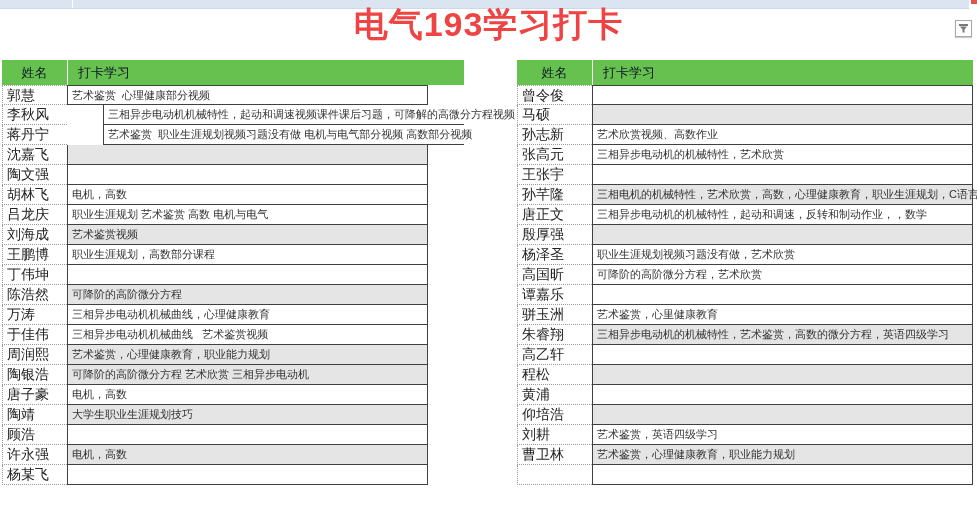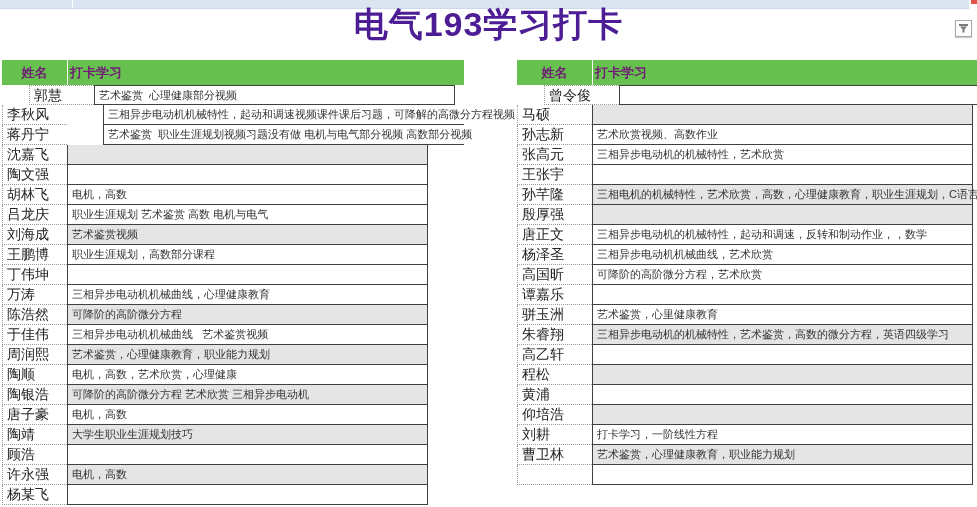--- a/index.html
+++ b/index.html
@@ -6,38 +6,38 @@
   body{
     width:977px;height:507px;position:relative;overflow:hidden;
     background:#ffffff;font-family:"Liberation Sans",sans-serif;
   }
   
   .top-strip{position:absolute;top:0;left:0;width:969px;height:8px;background:#dbe5f1;border-bottom:1px solid #cdd9ea;}
   .strip-divider{position:absolute;top:0;left:72px;width:1px;height:8px;background:#ffffff;}
   .corner-mark{position:absolute;top:0;right:0;width:6px;height:4px;background:#e0524a;}
   
   .title{position:absolute;top:2px;left:0;width:100%;text-align:center;
-         font-size:34px;font-weight:bold;color:#4c1d95;letter-spacing:1px;}
+         font-size:34px;font-weight:bold;color:#ef4444;letter-spacing:1px;}
   
   .filter-btn{position:absolute;left:955px;top:20px;width:17px;height:17px;box-sizing:border-box;
               background:#fdfdfd;border:1px solid #a9a9a9;box-shadow:0 1px 1px rgba(0,0,0,.2);
               display:flex;align-items:center;justify-content:center;cursor:pointer;}
   
   .sheet-table{position:absolute;top:60px;}
   #left-table{left:2px;--namew:65px;--entryw:361px;}
   #right-table{left:517px;--namew:75px;--entryw:381px;}
-  .thead{display:flex;height:25px;background:#66c14e;color:#701a75;font-weight:bold;font-size:13px;}
+  .thead{display:flex;height:25px;background:#66c14e;color:#0f172a;font-weight:normal;font-size:13px;}
   .th-name{width:var(--namew);box-sizing:border-box;display:flex;align-items:center;justify-content:center;}
   .th-entry{width:var(--entryw);box-sizing:border-box;display:flex;align-items:center;
-            padding-left:2px;border-left:1px solid #ffffff;}
+            padding-left:10px;border-left:1px solid #ffffff;}
   .row{display:flex;height:20px;box-sizing:border-box;}
   .name-cell{width:var(--namew);box-sizing:border-box;border-left:1px dotted #9a9a9a;
              border-bottom:1px dotted #9a9a9a;font-size:14px;color:#222;
              padding-left:4px;line-height:19px;white-space:nowrap;overflow:visible;}
-  .tbody .row:first-child .name-cell{border-top:1px dotted #9a9a9a;margin-left:27px;}
+  .tbody .row:first-child .name-cell{border-top:1px dotted #9a9a9a;}
   .entry-cell{width:var(--entryw);box-sizing:border-box;background:#fff;
               border-right:1px solid #404040;border-bottom:1px solid #404040;border-left:1px solid #404040;
               font-size:11px;color:#333;padding-left:4px;line-height:18px;
               white-space:pre;overflow:visible;}
   .tbody .row:first-child .entry-cell{border-top:1px solid #404040;}
   .row.shaded .entry-cell{background:#e5e5e5;}
   .row.overflow .entry-cell{border-right:none;margin-left:36px;}
 </style>
 </head>
 <body>
@@ -95,39 +95,35 @@
         <div class="entry-cell">艺术鉴赏视频</div>
       </div>
       <div class="row">
         <div class="name-cell">王鹏博</div>
         <div class="entry-cell">职业生涯规划，高数部分课程</div>
       </div>
       <div class="row">
         <div class="name-cell">丁伟坤</div>
         <div class="entry-cell"></div>
       </div>
+      <div class="row shaded">
+        <div class="name-cell">陈浩然</div>
+        <div class="entry-cell">可降阶的高阶微分方程</div>
+      </div>
       <div class="row">
         <div class="name-cell">万涛</div>
         <div class="entry-cell">三相异步电动机机械曲线，心理健康教育</div>
       </div>
-      <div class="row shaded">
-        <div class="name-cell">陈浩然</div>
-        <div class="entry-cell">可降阶的高阶微分方程</div>
-      </div>
       <div class="row">
         <div class="name-cell">于佳伟</div>
         <div class="entry-cell">三相异步电动机机械曲线   艺术鉴赏视频</div>
       </div>
       <div class="row shaded">
         <div class="name-cell">周润熙</div>
         <div class="entry-cell">艺术鉴赏，心理健康教育，职业能力规划</div>
-      </div>
-      <div class="row">
-        <div class="name-cell">陶顺</div>
-        <div class="entry-cell">电机，高数，艺术欣赏，心理健康</div>
       </div>
       <div class="row shaded">
         <div class="name-cell">陶银浩</div>
         <div class="entry-cell">可降阶的高阶微分方程 艺术欣赏 三相异步电动机</div>
       </div>
       <div class="row">
         <div class="name-cell">唐子豪</div>
         <div class="entry-cell">电机，高数</div>
       </div>
       <div class="row shaded">
@@ -172,31 +168,31 @@
         <div class="entry-cell">三相异步电动机的机械特性，艺术欣赏</div>
       </div>
       <div class="row">
         <div class="name-cell">王张宇</div>
         <div class="entry-cell"></div>
       </div>
       <div class="row shaded">
         <div class="name-cell">孙芊隆</div>
         <div class="entry-cell">三相电机的机械特性，艺术欣赏，高数，心理健康教育，职业生涯规划，C语言</div>
       </div>
-      <div class="row shaded">
-        <div class="name-cell">殷厚强</div>
-        <div class="entry-cell"></div>
-      </div>
       <div class="row">
         <div class="name-cell">唐正文</div>
         <div class="entry-cell">三相异步电动机的机械特性，起动和调速，反转和制动作业，，数学</div>
       </div>
+      <div class="row shaded">
+        <div class="name-cell">殷厚强</div>
+        <div class="entry-cell"></div>
+      </div>
       <div class="row">
         <div class="name-cell">杨泽圣</div>
-        <div class="entry-cell">三相异步电动机机械曲线，艺术欣赏</div>
+        <div class="entry-cell">职业生涯规划视频习题没有做，艺术欣赏</div>
       </div>
       <div class="row">
         <div class="name-cell">高国昕</div>
         <div class="entry-cell">可降阶的高阶微分方程，艺术欣赏</div>
       </div>
       <div class="row">
         <div class="name-cell">谭嘉乐</div>
         <div class="entry-cell"></div>
       </div>
       <div class="row">
@@ -218,21 +214,21 @@
       <div class="row">
         <div class="name-cell">黄浦</div>
         <div class="entry-cell"></div>
       </div>
       <div class="row shaded">
         <div class="name-cell">仰培浩</div>
         <div class="entry-cell"></div>
       </div>
       <div class="row">
         <div class="name-cell">刘耕</div>
-        <div class="entry-cell">打卡学习，一阶线性方程</div>
+        <div class="entry-cell">艺术鉴赏，英语四级学习</div>
       </div>
       <div class="row shaded">
         <div class="name-cell">曹卫林</div>
         <div class="entry-cell">艺术鉴赏，心理健康教育，职业能力规划</div>
       </div>
       <div class="row">
         <div class="name-cell"></div>
         <div class="entry-cell"></div>
       </div>
     </div>

